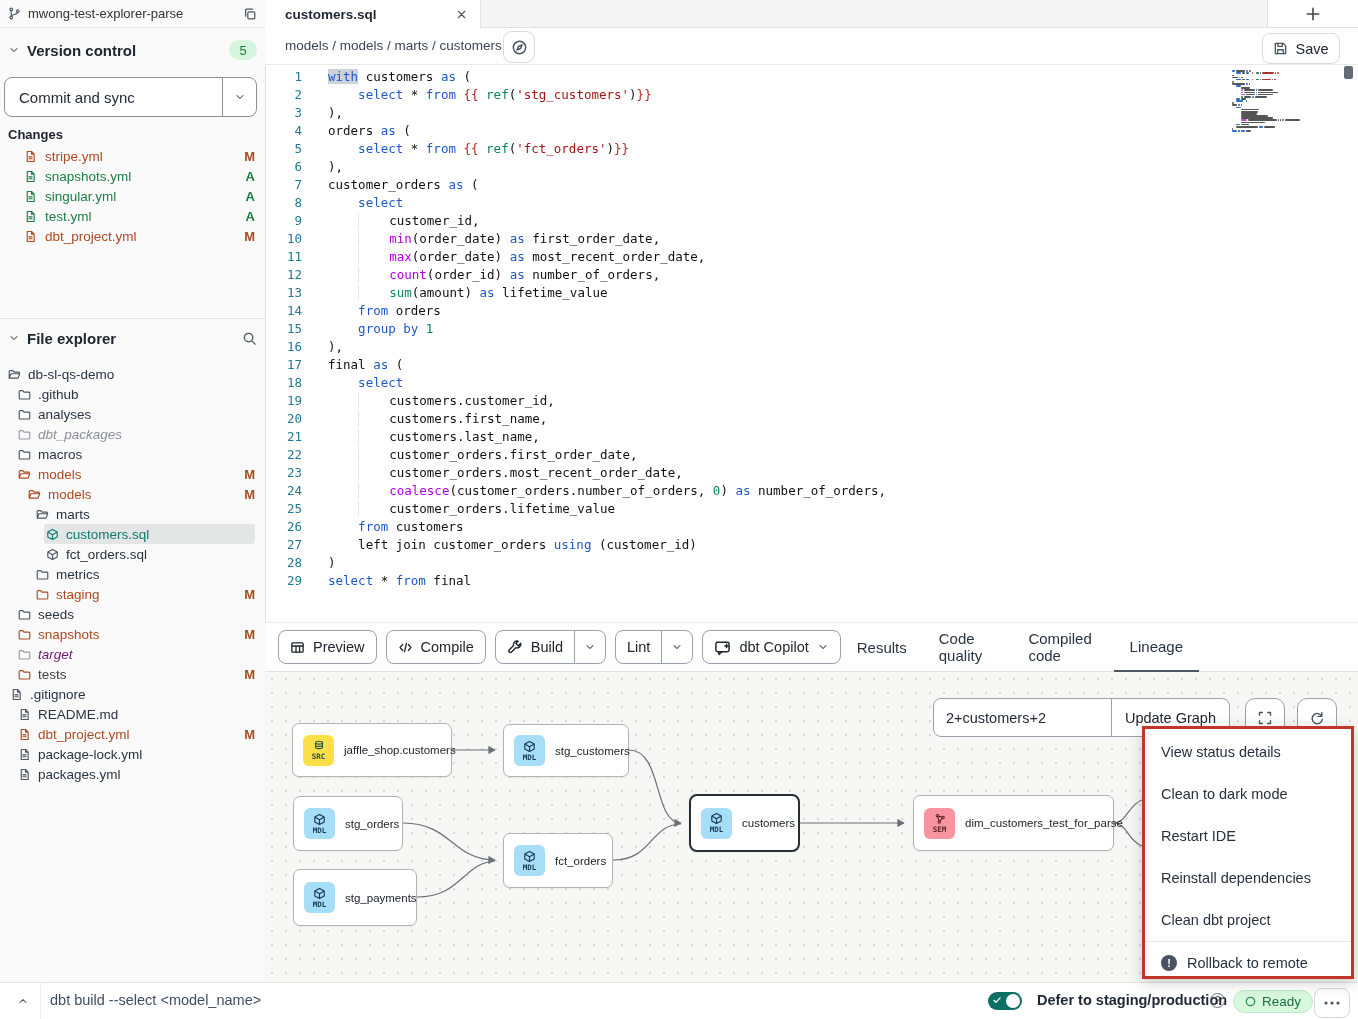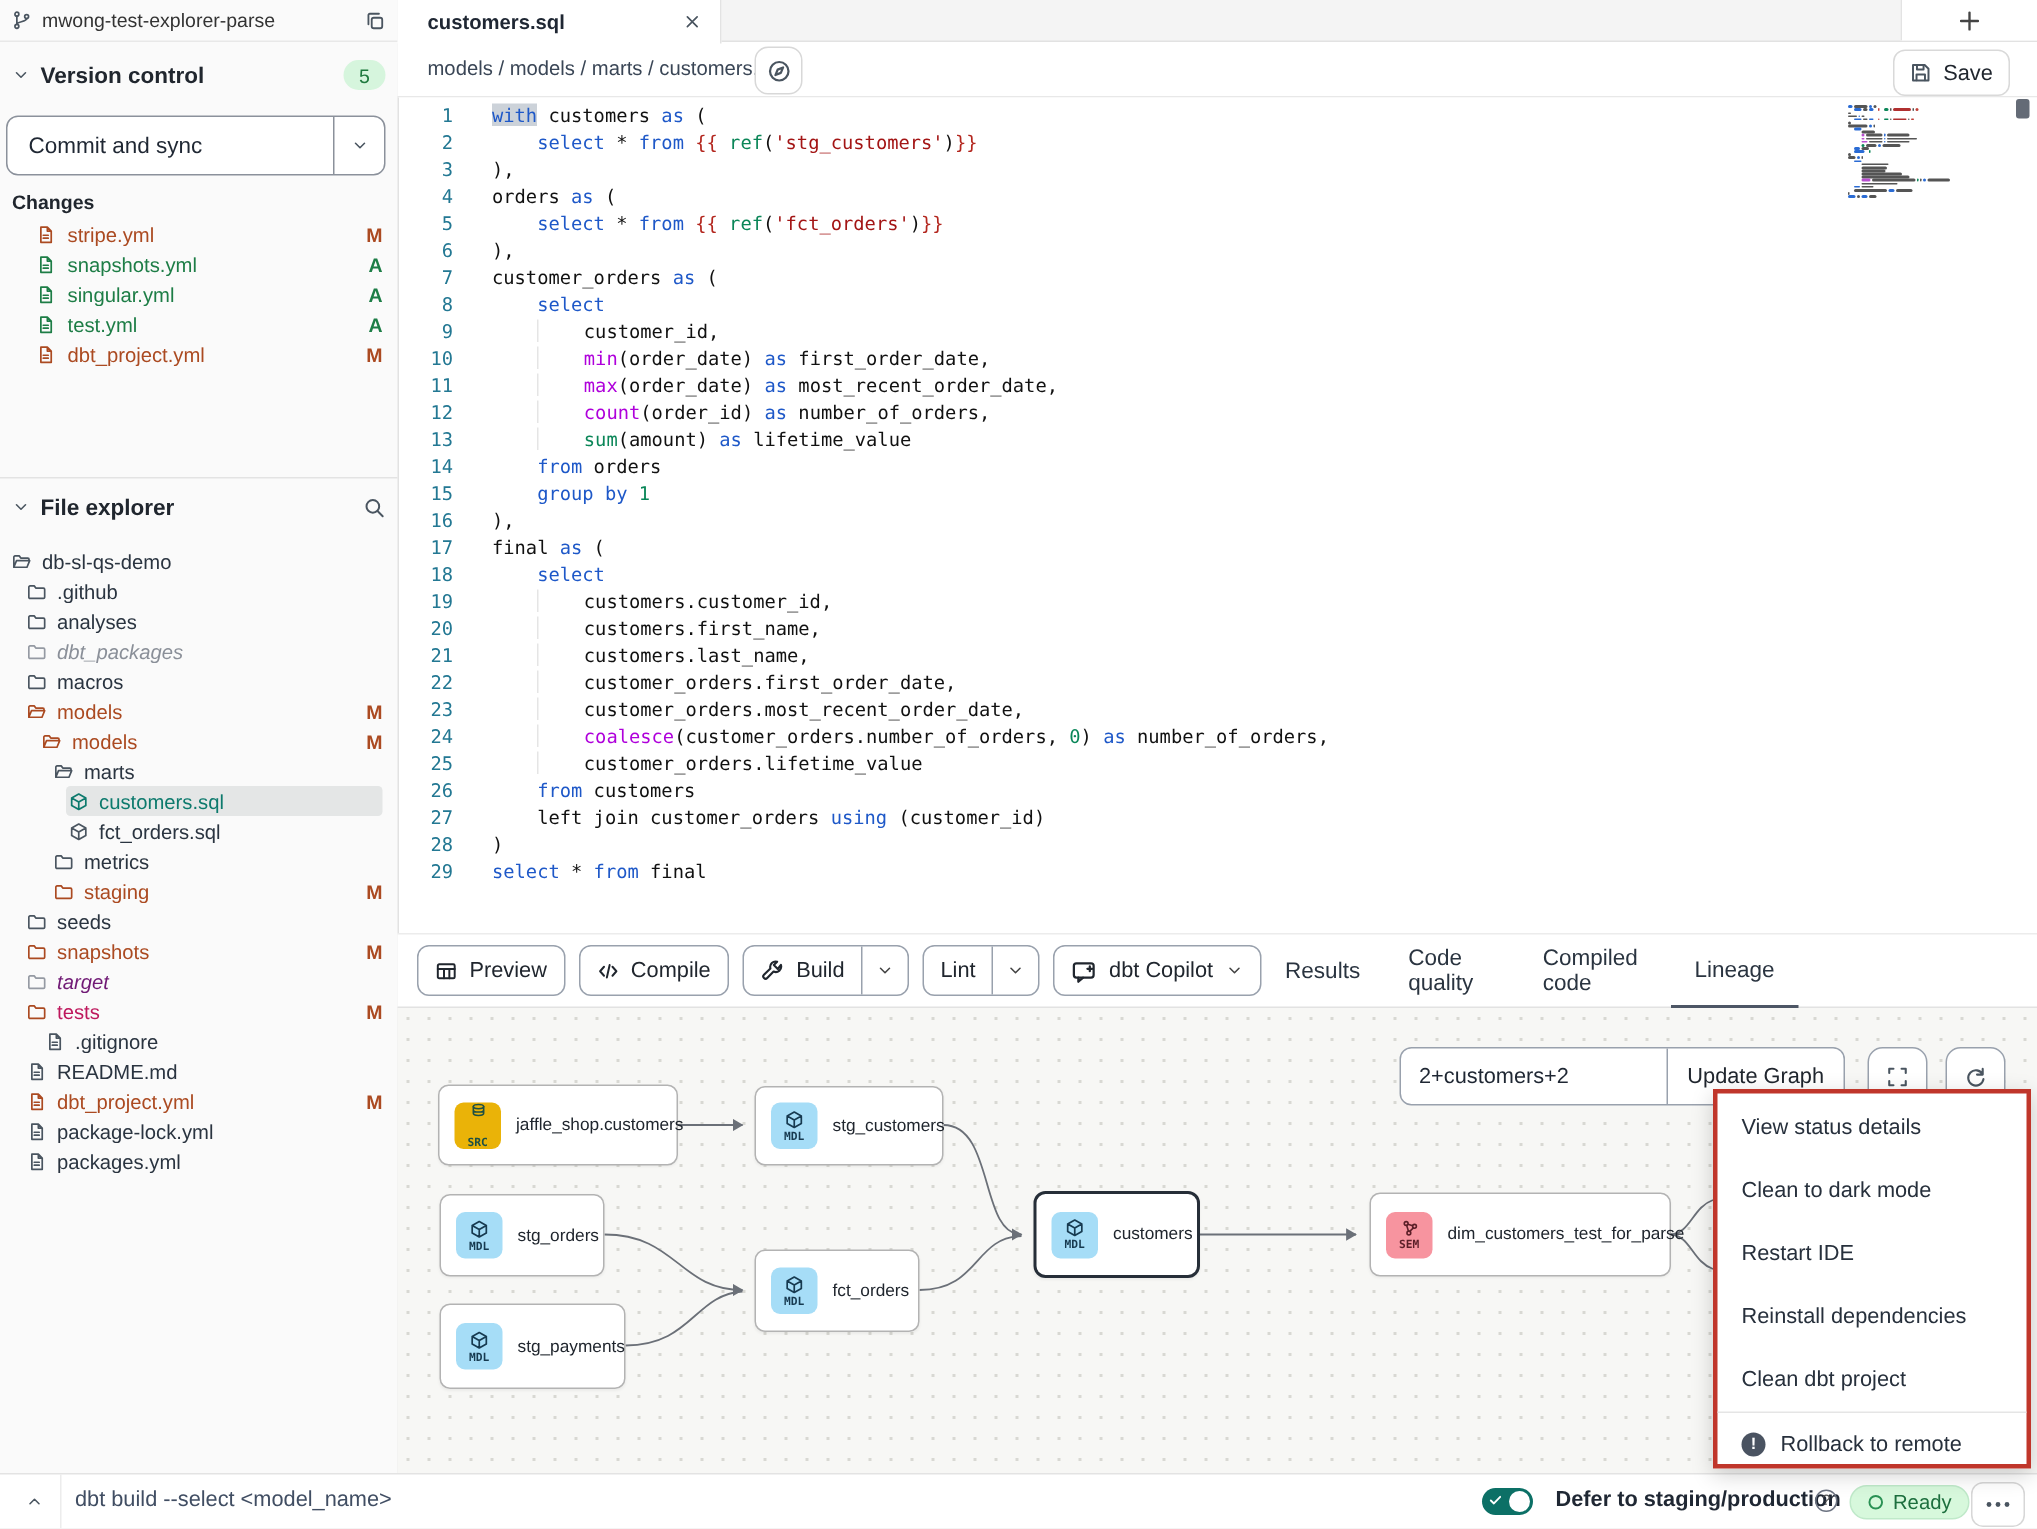--- a/index.html
+++ b/index.html
@@ -385,25 +385,25 @@
             <span class="lbl it" style="color: #701a75;">target</span>
           </span>
         </div>
         <div class="tree-row" style="padding-left: 16px;">
           <span class="wrap">
             <span class="icon" style="color: rgb(171, 74, 33);">
               <svg width="13" height="13" viewBox="0 0 16 16" fill="none" stroke="currentColor" stroke-width="1.4" stroke-linecap="round" stroke-linejoin="round">
                 <path d="M1.5 4.2 a1 1 0 0 1 1-1 h3.4 l1.5 1.9 h6.1 a1 1 0 0 1 1 1 v6.4 a1 1 0 0 1 -1 1 h-11 a1 1 0 0 1 -1-1 z"></path>
               </svg>
             </span>
-            <span class="lbl" style="color: #be185d; text-align: center;">tests</span>
+            <span class="lbl" style="color: #404040; text-align: center;">tests</span>
           </span>
           <span class="st">M</span>
         </div>
-        <div class="tree-row" style="padding-left: 28px;">
+        <div class="tree-row" style="padding-left: 8px;">
           <span class="wrap">
             <span class="icon" style="color: rgb(74, 85, 96);">
               <svg width="13" height="13" viewBox="0 0 16 16" fill="none" stroke="currentColor" stroke-width="1.4" stroke-linecap="round" stroke-linejoin="round">
                 <path d="M4 1.8 h5.3 l3.2 3.2 v9.2 h-8.5 z M9.3 1.8 v3.2 h3.2 M6 8.4 h4 M6 10.8 h4"></path>
               </svg>
             </span>
             <span class="lbl">.gitignore</span>
           </span>
         </div>
         <div class="tree-row" style="padding-left: 16px;">
@@ -759,21 +759,21 @@
           <path d="M138,151 C186,151 188,188 230,188" marker-end="url(#arr)"></path>
           <path d="M152,225 C196,225 198,191 230,189"></path>
           <path d="M348,188 C388,188 384,153 416,152"></path>
           <path d="M535,151 H639" marker-end="url(#arr)"></path>
           <path d="M848,151 C862,151 863,133 877,128"></path>
           <path d="M848,151 C862,151 863,169 877,174"></path>
         </g>
     </svg>
     <div id="ln-nodes">
         <div class="node" style="left: 27px; top: 51px; width: 160px; height: 54px;">
-          <span class="badge" style="background: #eab308; color: rgb(29, 79, 68); justify-content: space-between;">
+          <span class="badge" style="background: #fde047; color: rgb(29, 79, 68);">
             <span>
               <svg width="12" height="12" viewBox="0 0 16 16" fill="none" stroke="currentColor" stroke-width="1.4" stroke-linecap="round" stroke-linejoin="round">
                 <ellipse cx="8" cy="3.6" rx="4.6" ry="1.9"></ellipse>
                 <path d="M3.4 3.6 v3 c0 1.05 2.05 1.9 4.6 1.9 s4.6-.85 4.6-1.9 v-3 M3.4 6.6 v3 c0 1.05 2.05 1.9 4.6 1.9 s4.6-.85 4.6-1.9 v-3"></path>
               </svg>
             </span>
             <span class="bt">SRC</span>
           </span>
           <span class="nl">jaffle_shop.customers</span>
         </div>

